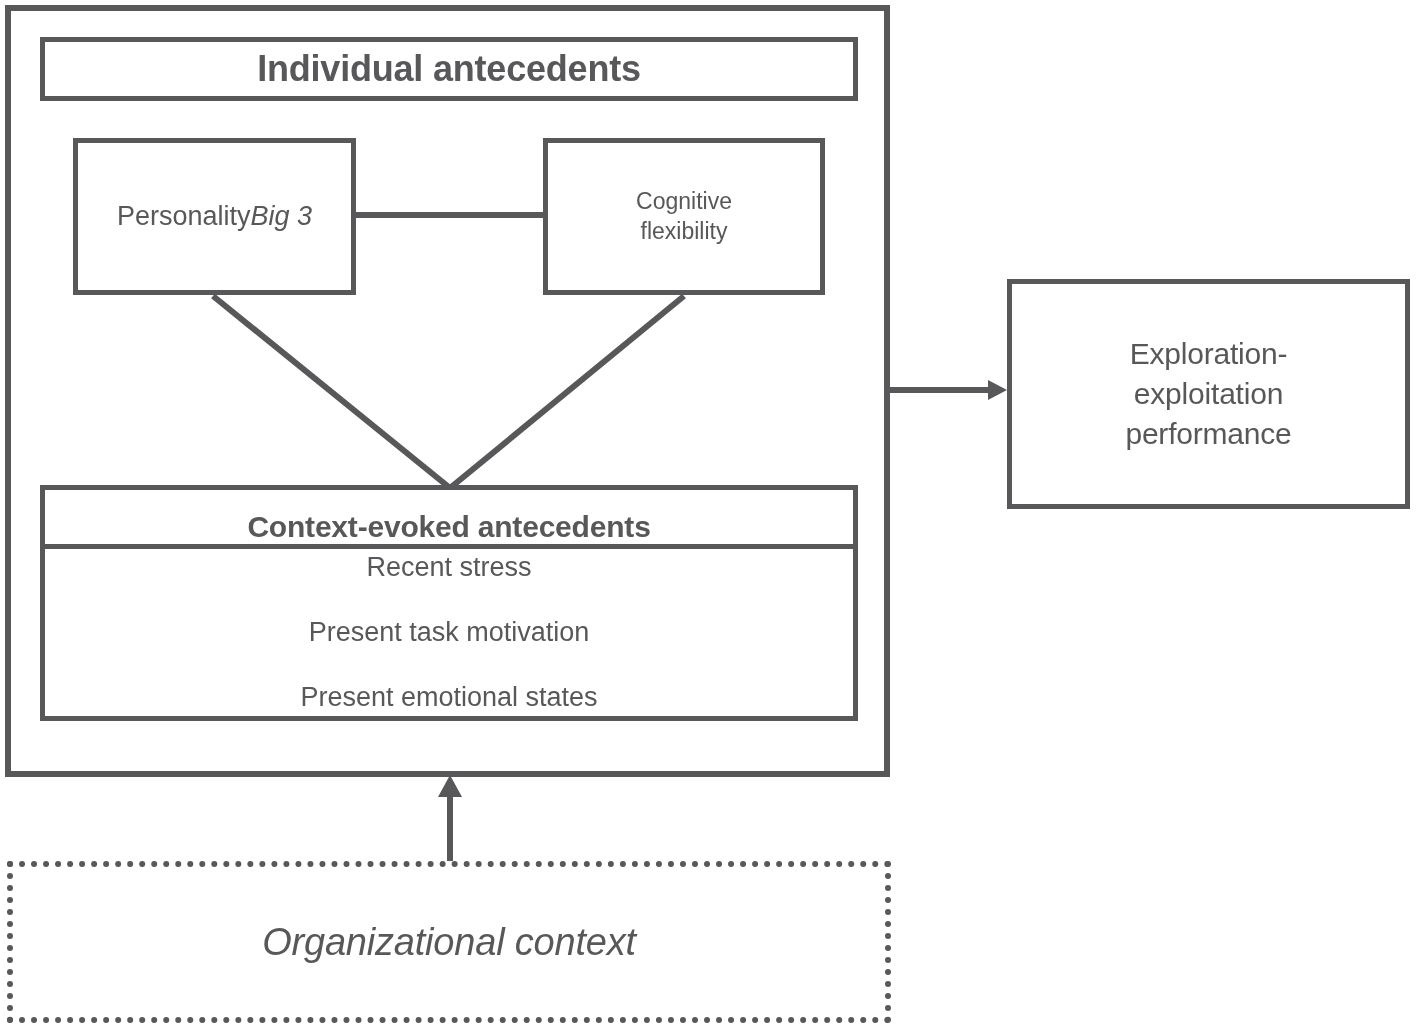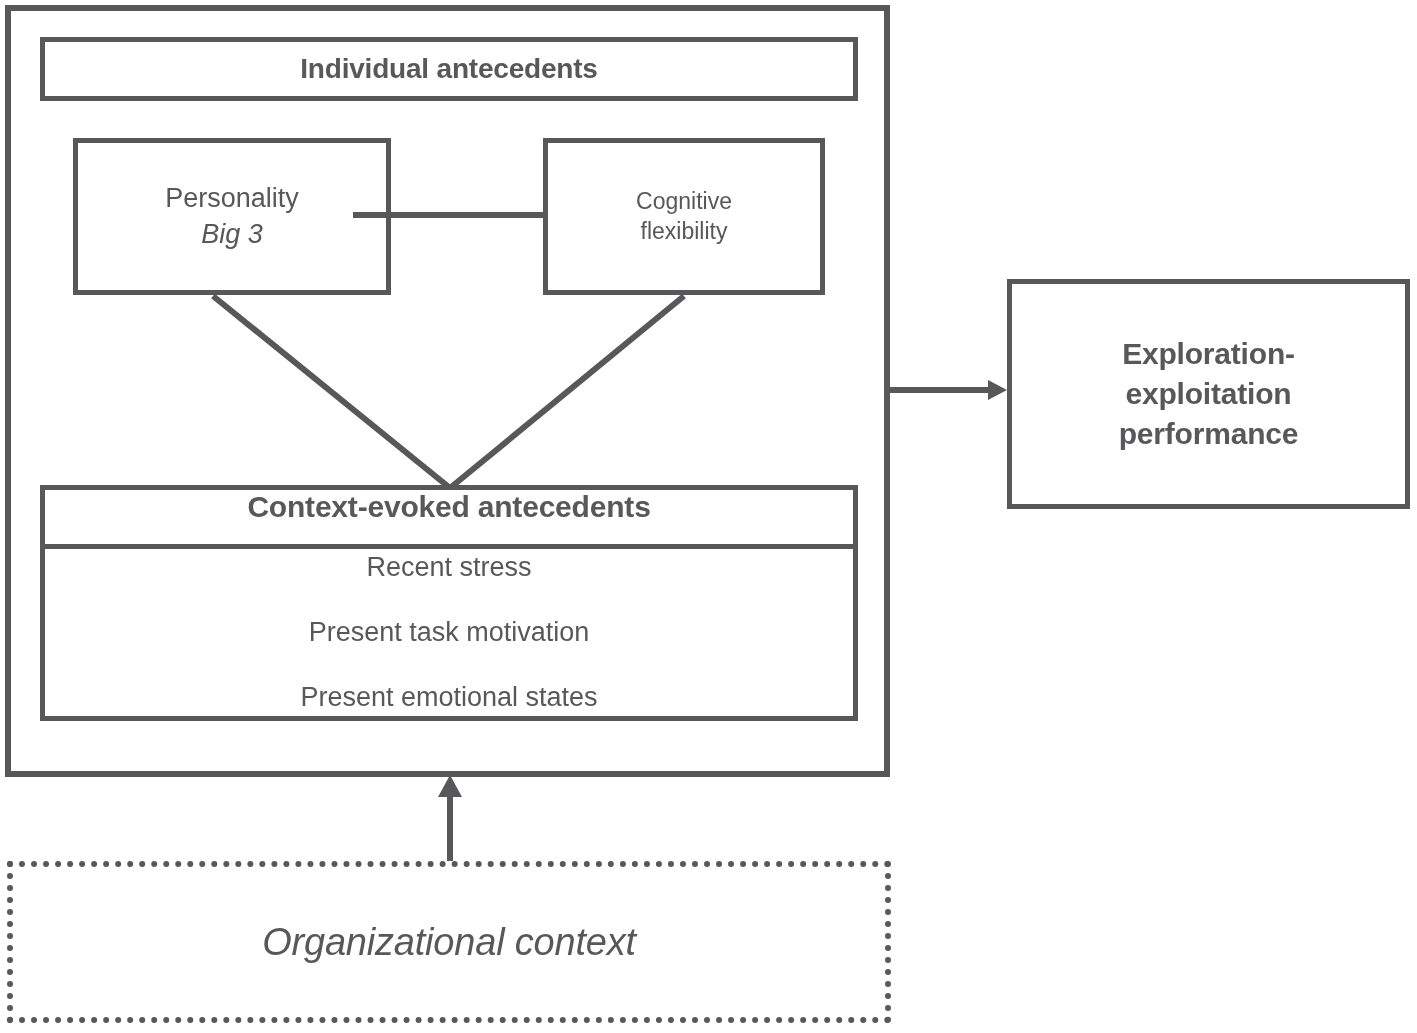--- a/index.html
+++ b/index.html
@@ -41,32 +41,32 @@
     background: transparent;
     display: block;
   }
 
   
   #individual-header {
     left: 40px;
     top: 37px;
     width: 818px;
     height: 64px;
-    font-size: 28px;
+    font-size: 36px;
     font-weight: bold;
     letter-spacing: -0.2px;
   }
 
   
   #personality-box {
     left: 73px;
     top: 138px;
-    width: 318px;
+    width: 283px;
     height: 157px;
-    flex-direction: column;
+    flex-direction: row;
     font-size: 27px;
     line-height: 1.3;
   }
   #personality-box .sub {
     font-style: italic;
   }
 
   
   #cognitive-box {
     left: 543px;
@@ -109,21 +109,21 @@
   #context-header {
     position: absolute;
     left: 0;
     top: 0;
     width: 818px;
     height: 64px;
     box-sizing: border-box;
     border: 5px solid #58585a;
     background: #ffffff;
     display: flex;
-    align-items: flex-start;
+    align-items: flex-end;
     justify-content: center;
     font-size: 30px;
     font-weight: bold;
     color: #58585a;
     letter-spacing: -0.2px;
   }
   #context-body {
     position: absolute;
     left: 0;
     top: 59px;
@@ -142,21 +142,21 @@
   }
 
   
   #exploration-box {
     left: 1007px;
     top: 279px;
     width: 403px;
     height: 230px;
     flex-direction: column;
     font-size: 30px;
-    font-weight: bold;
+    font-weight: normal;
     line-height: 1.33;
     letter-spacing: -0.2px;
   }
 
   
   #organizational-context {
     left: 7px;
     top: 861px;
     width: 884px;
     height: 162px;

